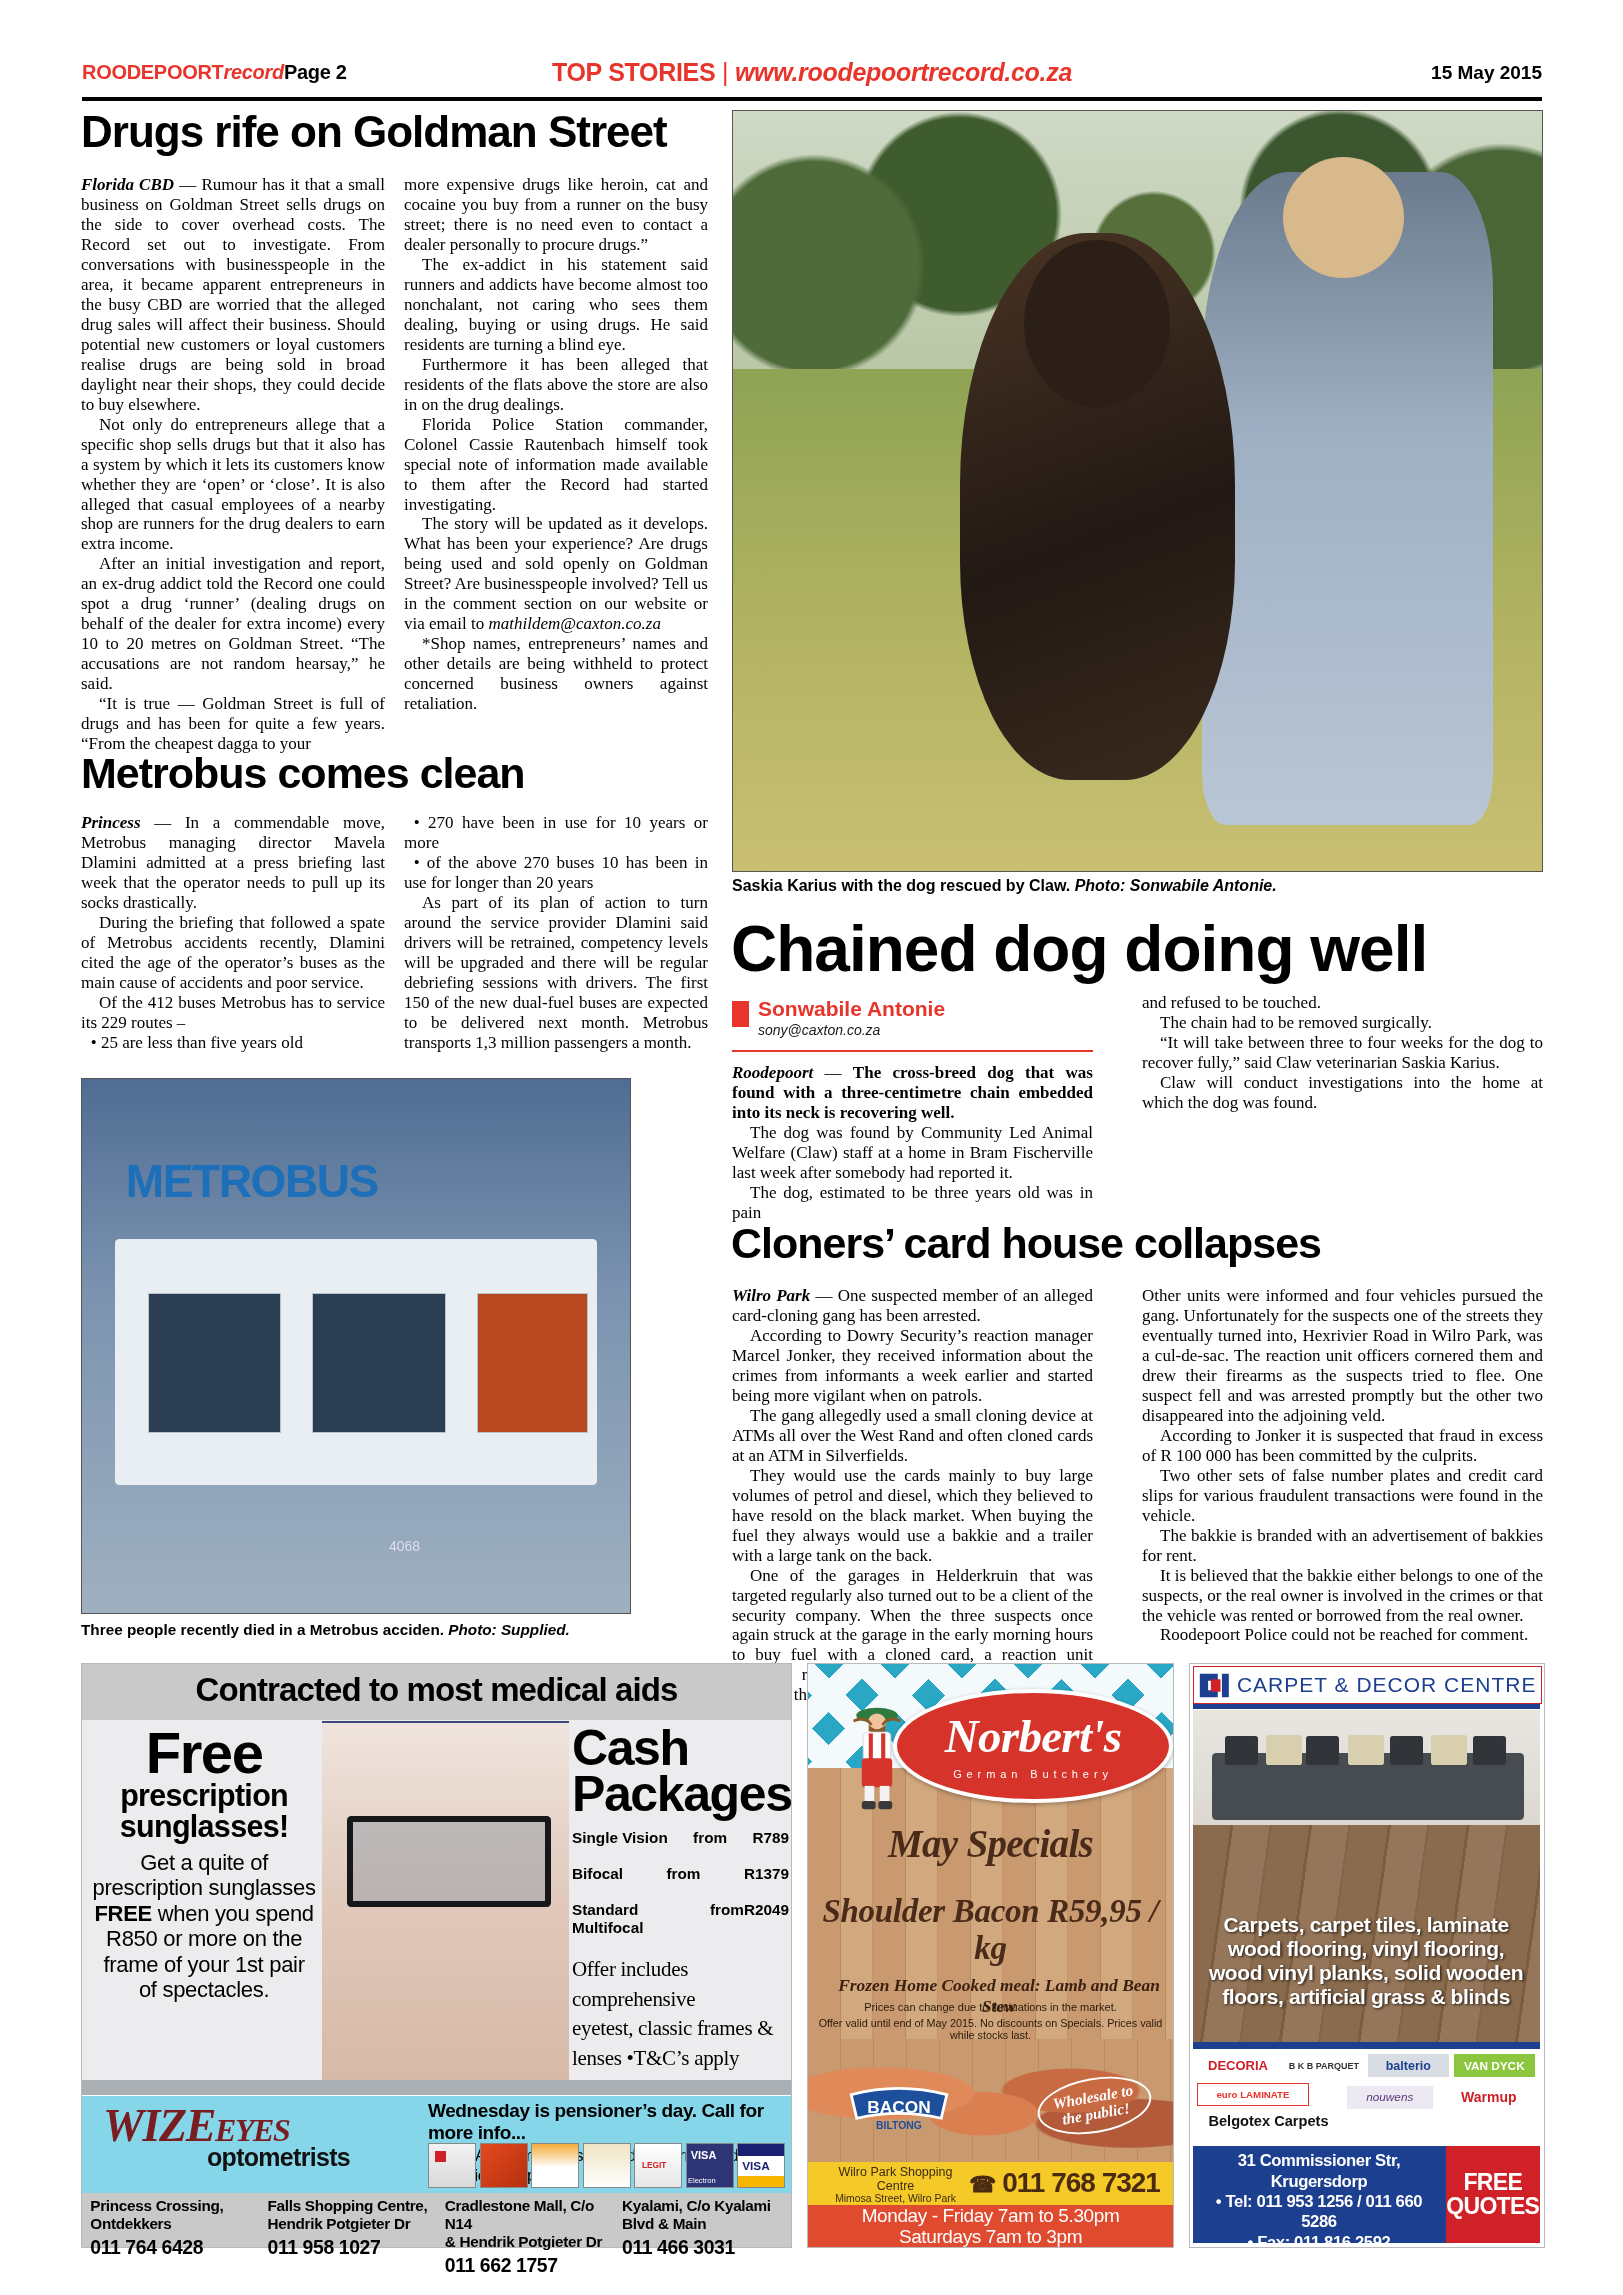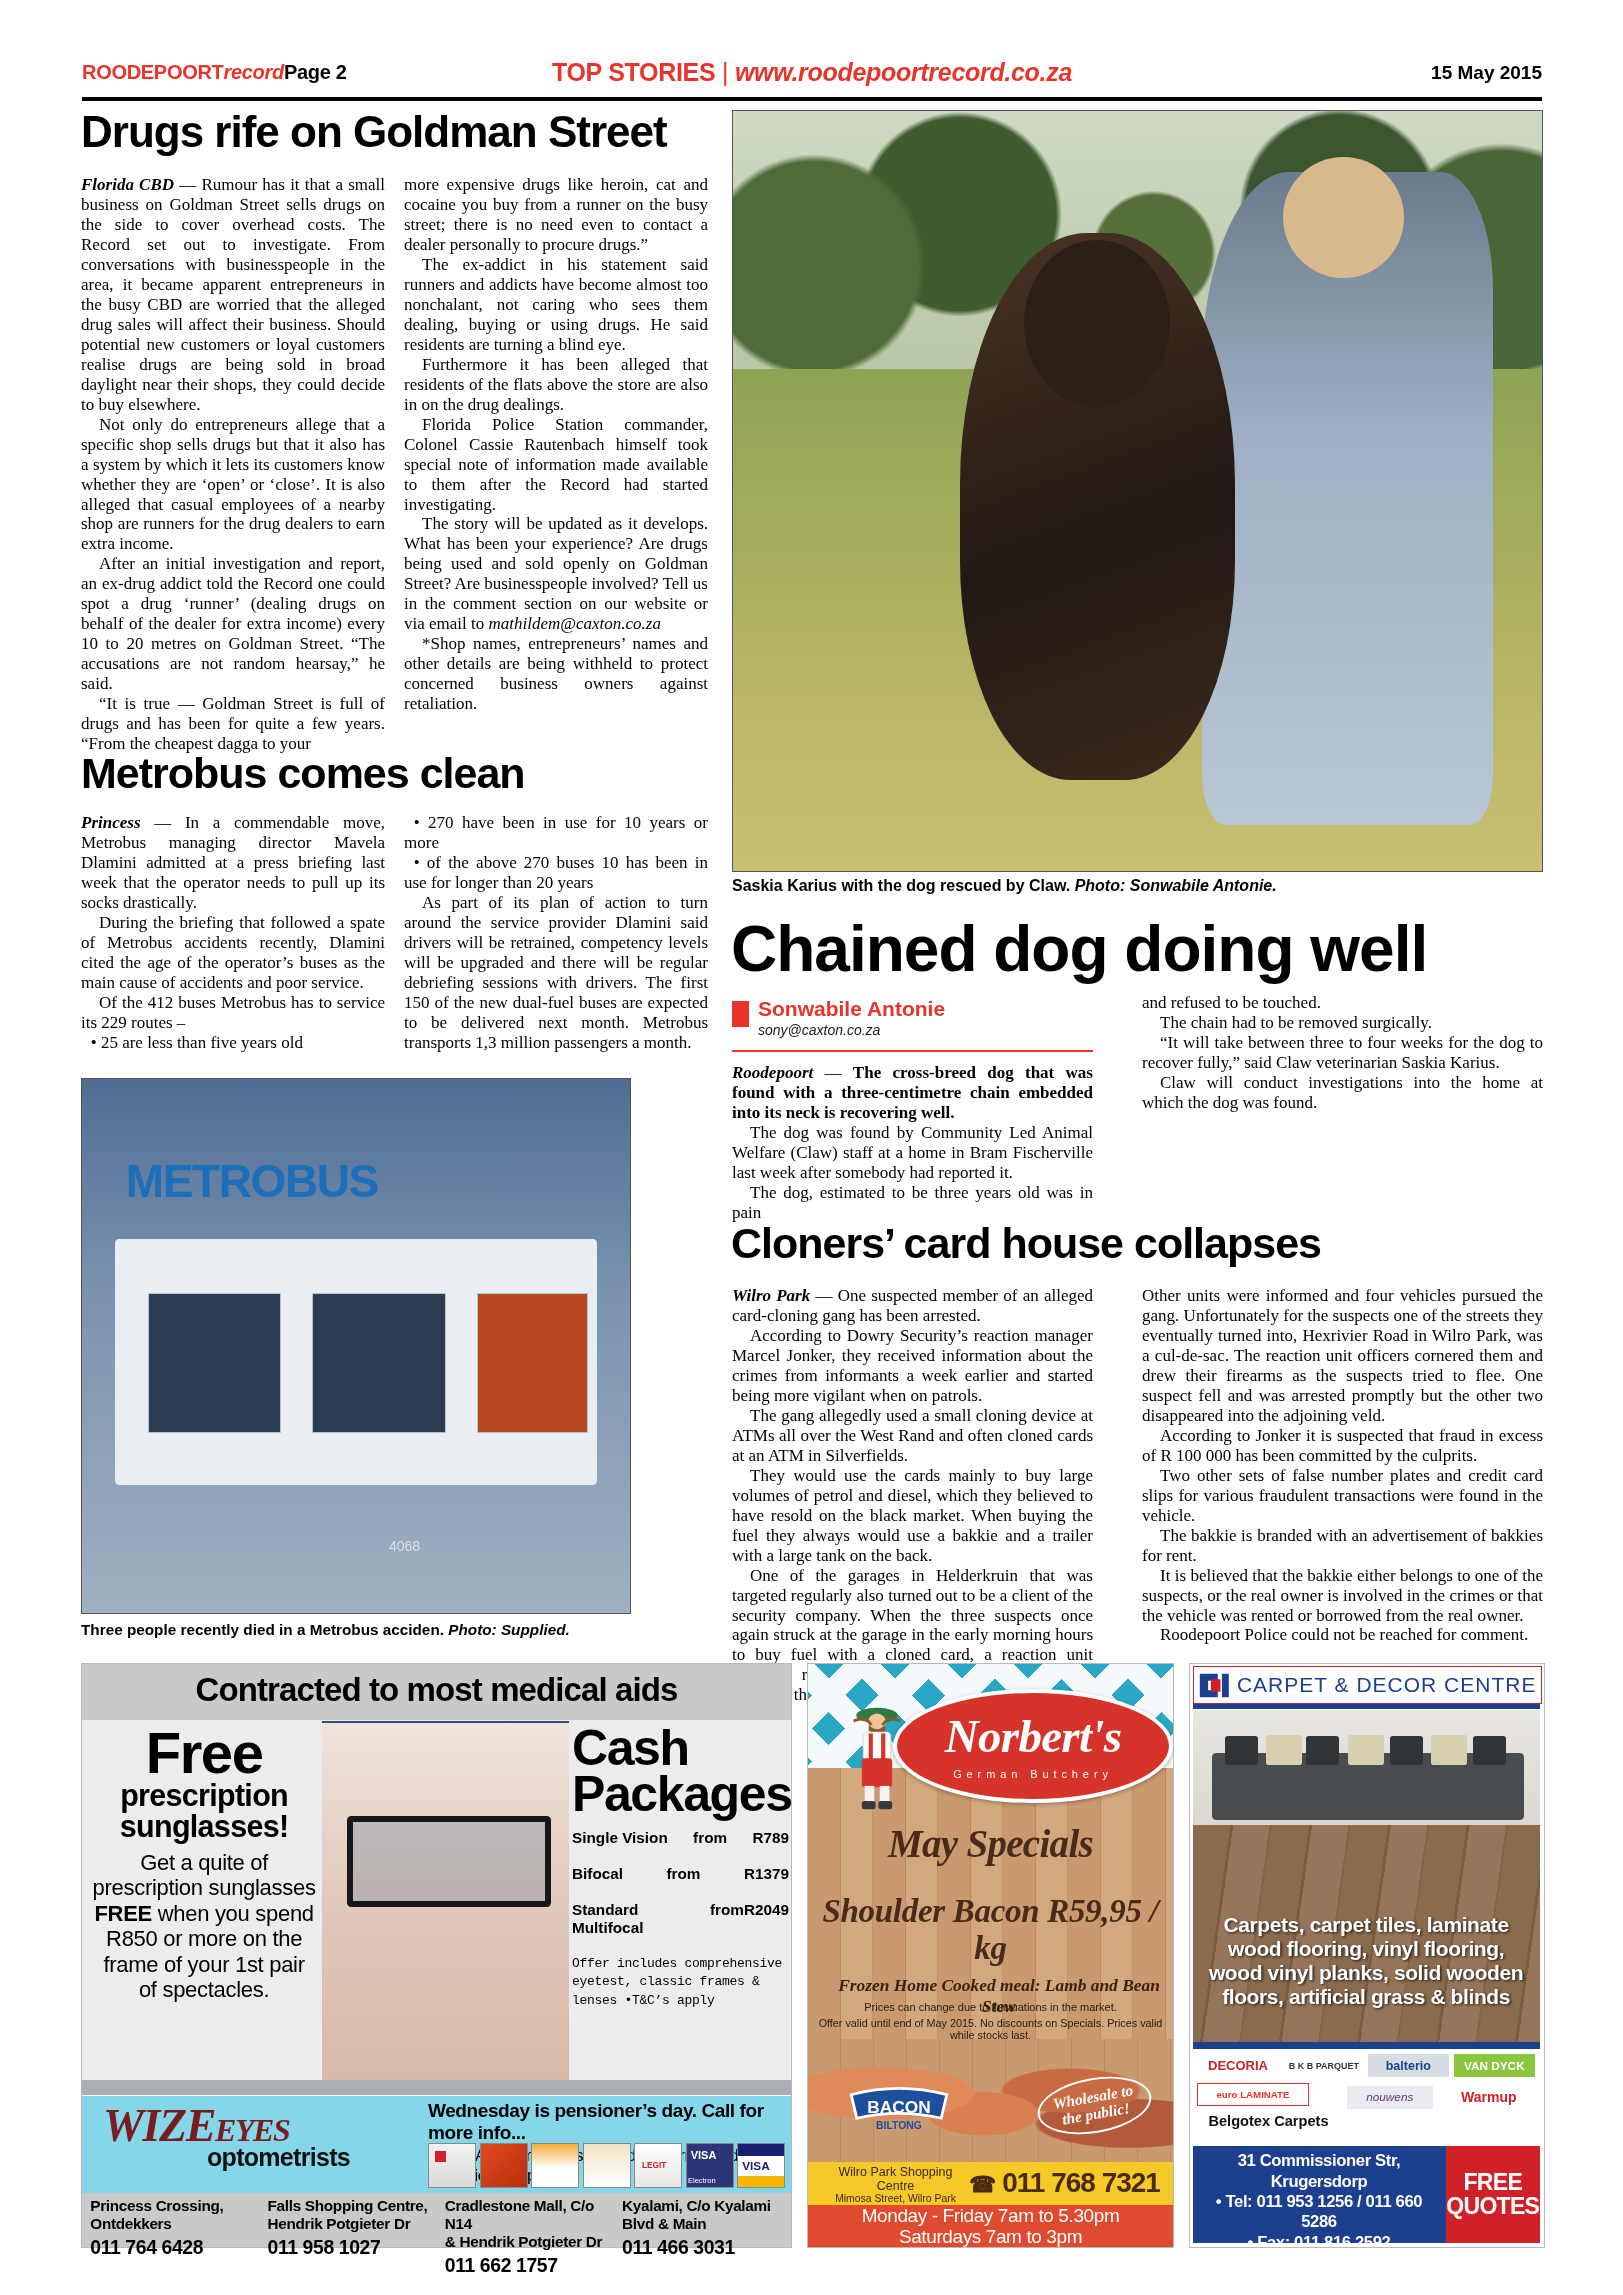--- a/index.html
+++ b/index.html
@@ -72,21 +72,21 @@
   .wz-left{position:absolute;left:5.6px;top:62px;width:233px;text-align:center;}
   .wz-free{font-family:"Liberation Sans",sans-serif;font-weight:bold;font-size:58px;line-height:0.92;letter-spacing:-1.4px;}
   .wz-pres{font-family:"Liberation Sans",sans-serif;font-weight:bold;font-size:30.5px;line-height:1.0;letter-spacing:-0.7px;margin-top:1.4px;}
   .wz-sun{font-family:"Liberation Sans",sans-serif;font-weight:bold;font-size:30.5px;line-height:1.0;letter-spacing:-0.7px;}
   .wz-sub{font-family:"Liberation Sans",sans-serif;font-size:22px;line-height:1.16;margin-top:8.3px;letter-spacing:-0.3px;}
   .wz-sub b{font-weight:bold;}
   .wz-right{position:absolute;left:490px;top:61px;width:217px;}
   .wz-cash{font-family:"Liberation Sans",sans-serif;font-weight:bold;font-size:50px;line-height:0.93;letter-spacing:-1.4px;}
   .wz-prices{margin-top:11px;font-family:"Liberation Sans",sans-serif;font-weight:bold;font-size:15.3px;}
   .wz-prow{display:flex;justify-content:space-between;margin-bottom:18px;}
-  .wz-offer{margin-top:7px;font-family:Liberation Mono, monospace;font-size:13px;line-height:1.42;letter-spacing:-0.3px;}
+  .wz-offer{margin-top:7px;font-family:Liberation Serif, serif;font-size:21px;line-height:1.42;letter-spacing:-0.3px;}
   .wz-grayline{position:absolute;left:0;top:416px;width:709px;height:15.3px;background:#a9afb3;}
   .wz-cyan{position:absolute;left:0;top:432px;width:709px;height:97px;background:#86d6ea;}
   .wz-logo{position:absolute;left:21px;top:439px;width:319px;height:89px;}
   .wz-logo .l1{font-family:"Liberation Serif",serif;font-style:italic;font-weight:bold;font-size:46px;color:#7a1d20;letter-spacing:-1.4px;line-height:1;}
   .wz-logo .l1 .sm{font-size:32px;}
   .wz-logo .l2{font-family:"Liberation Sans",sans-serif;font-weight:bold;font-size:25px;color:#111;margin-left:104px;margin-top:-5.6px;letter-spacing:-0.7px;}
   .wz-wed{position:absolute;left:346px;top:436px;width:358px;}
   .wz-wed .w1{font-family:"Liberation Sans",sans-serif;font-weight:bold;font-size:19px;letter-spacing:-0.4px;}
   .wz-wed .w2{font-family:"Liberation Sans",sans-serif;font-size:16.7px;letter-spacing:-0.3px;margin-top:2.8px;}
   .wz-cards{position:absolute;left:346px;top:479px;width:358px;height:44px;display:flex;gap:3.5px;}

